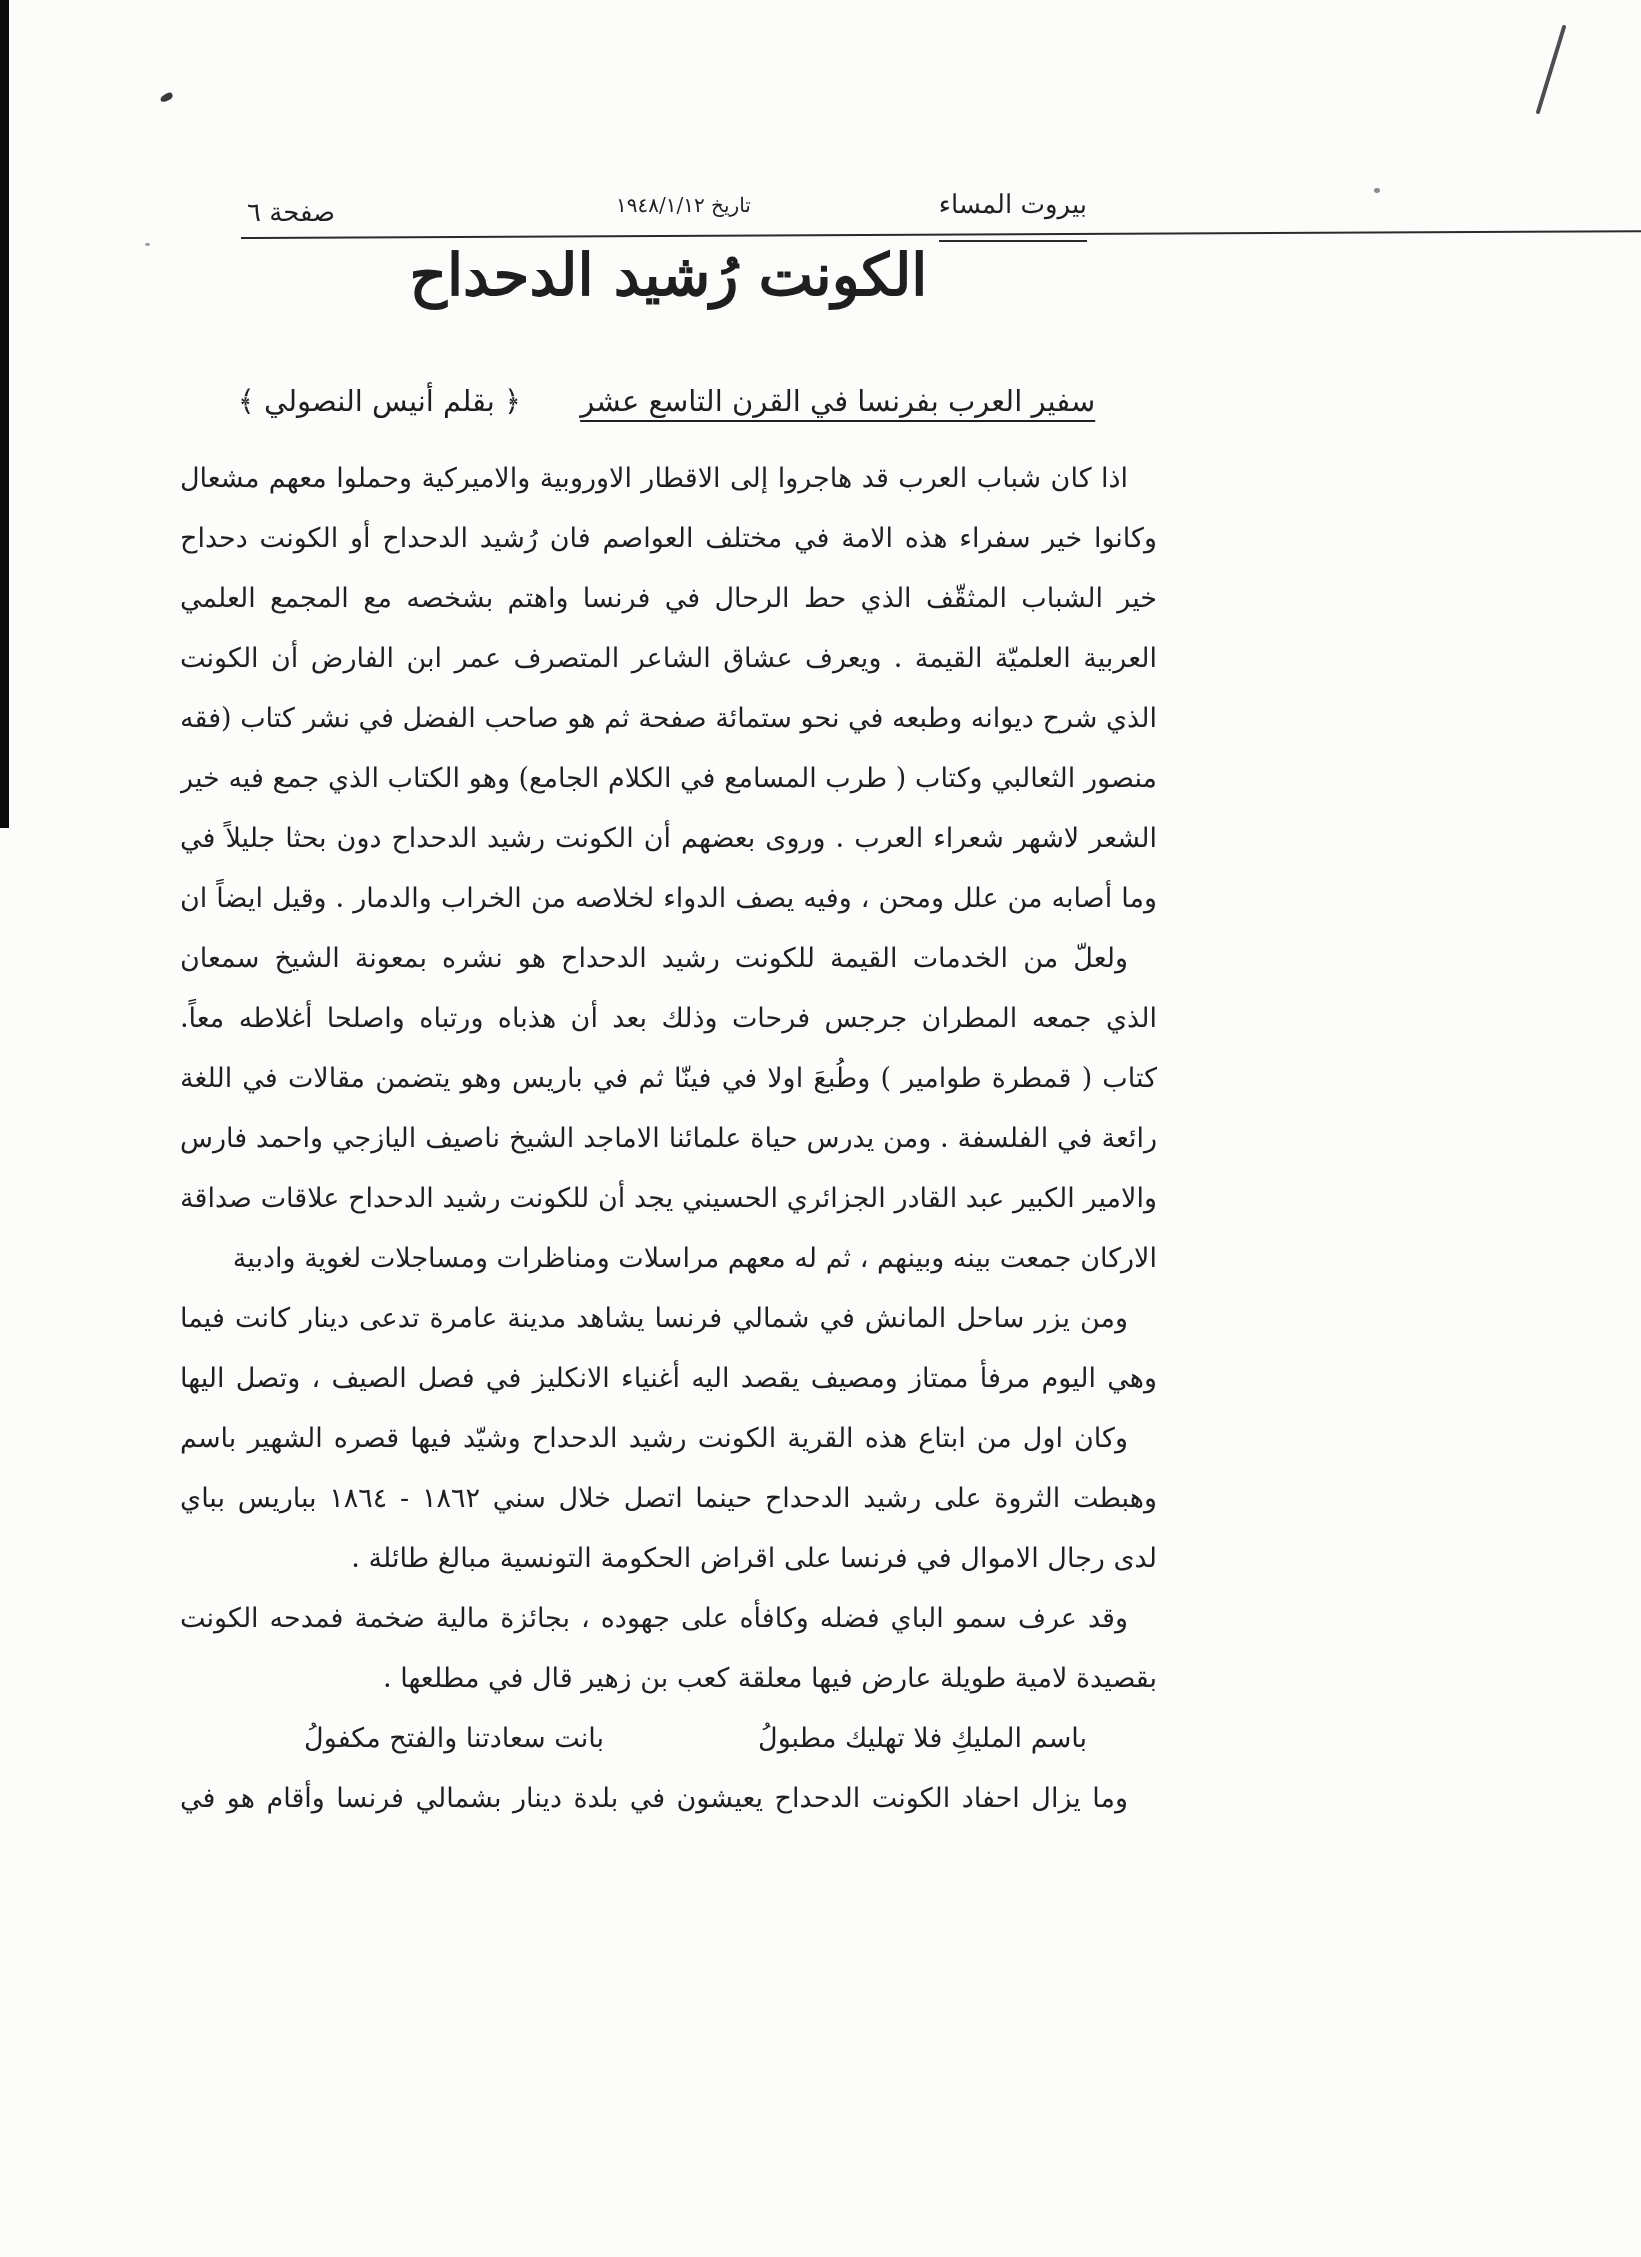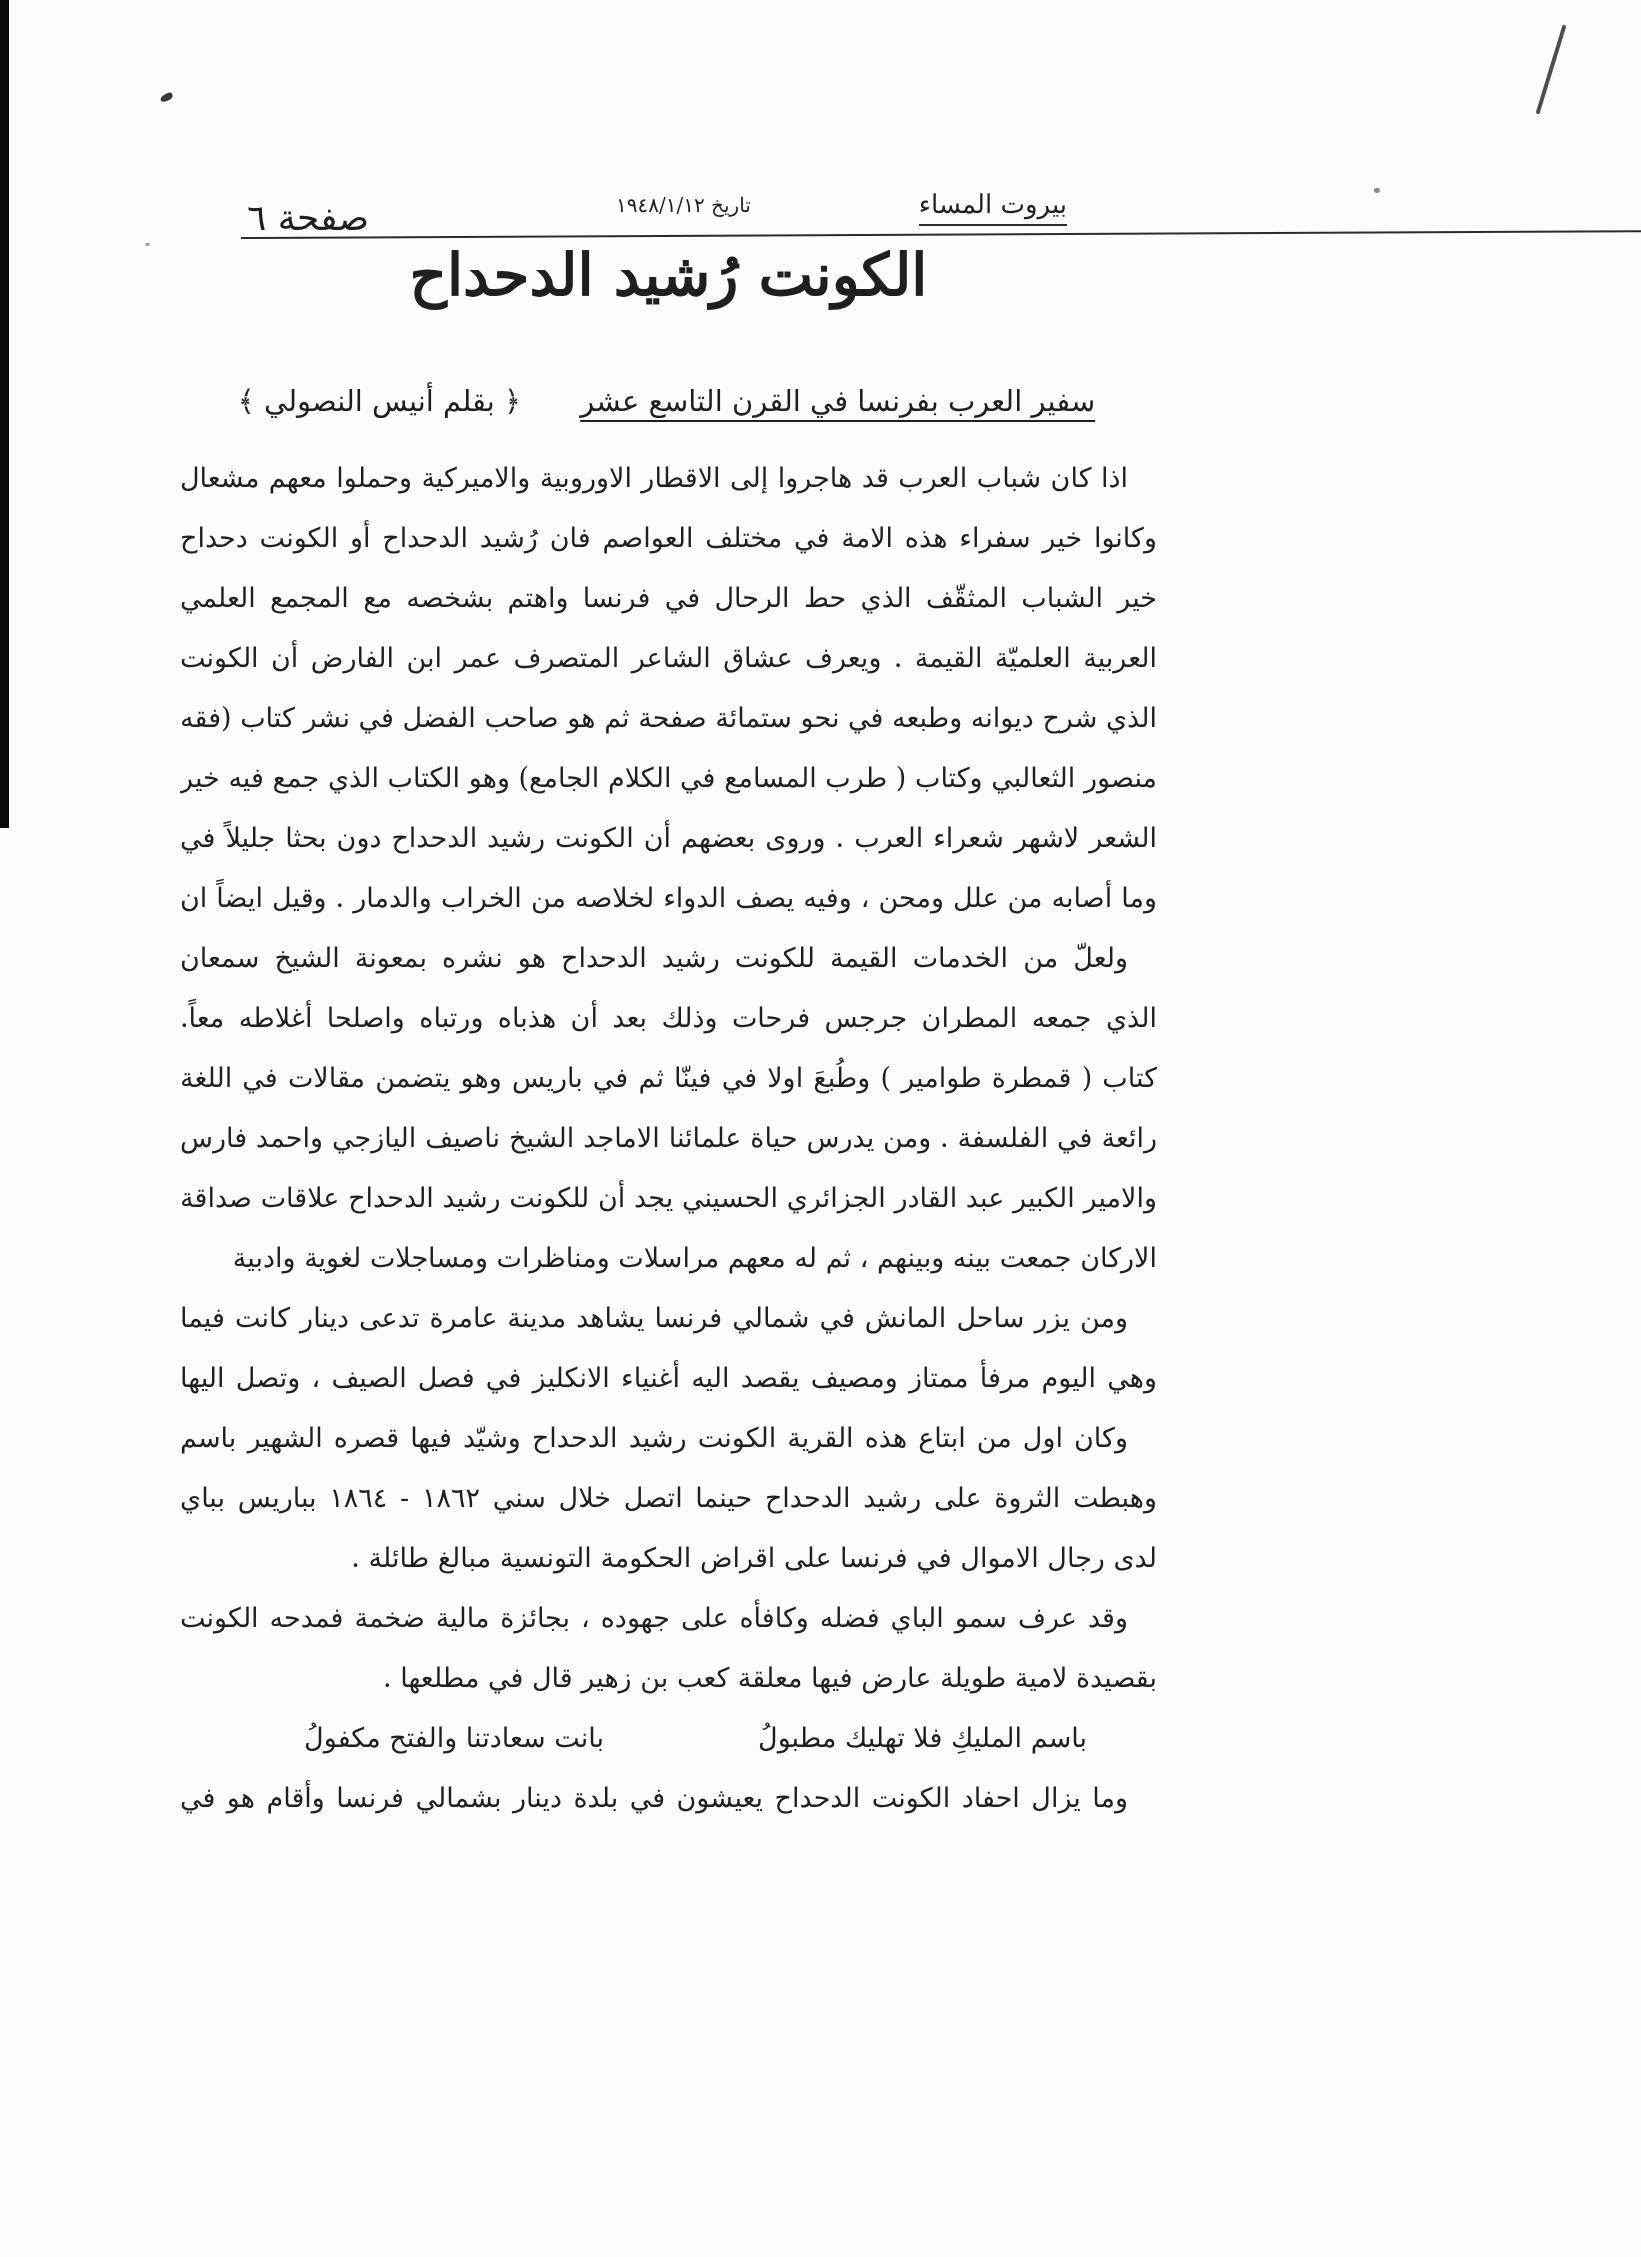--- a/index.html
+++ b/index.html
@@ -14,24 +14,24 @@
   
   .hand-slash{position:absolute; left:1549px; top:23px; width:3.9px; height:93px;
     background:#4e4e52; border-radius:2.9px; transform:rotate(17deg);}
   
   .speck-1{position:absolute; left:160px; top:94px; width:12.6px; height:6.8px; background:#3a3a3a;
     border-radius:60% 40% 50% 50%; transform:rotate(-25deg);}
   .speck-2{position:absolute; left:145px; top:243px; width:4.8px; height:2.9px; background:#9a9a9a; border-radius:50%;}
   .speck-3{position:absolute; left:1374px; top:188px; width:5.8px; height:4.8px; background:#8b8b8b; border-radius:50%;}
 
   
-  .hdr-pub{position:absolute; right:574px; top:189px; font-size:26px; direction:rtl;
-    border-bottom:2.9px solid #2b2b2b; padding-bottom:5px;}
+  .hdr-pub{position:absolute; right:554px; top:189px; font-size:26px; direction:rtl;
+    border-bottom:2.9px solid #2b2b2b; padding-bottom:21px;}
   .hdr-date{position:absolute; left:616px; top:193px; font-size:20px; direction:rtl;}
-  .hdr-page{position:absolute; left:247px; top:197px; font-size:36px; direction:rtl;}
+  .hdr-page{position:absolute; left:247px; top:197px; font-size:26px; direction:rtl;}
   .header-rule{position:absolute; left:241px; top:237px; width:1402px; height:1.9px;
     background:#2b2b2b; transform:rotate(-0.28deg); transform-origin:left center;}
 
   
   .article-title{position:absolute; left:179px; top:239px; width:975px; margin:2px;
     text-align:center; font-size:58px; font-weight:bold; direction:rtl; letter-spacing:1px;}
   .article-subtitle{position:absolute; left:179px; top:384px; width:975px;
     text-align:center; font-size:29px; direction:rtl;}
   .sub-main{text-decoration:underline; text-underline-offset:8.7px; text-decoration-thickness:1.9px;margin-left:48px;}
   .sub-byline{margin-right:2px;}

